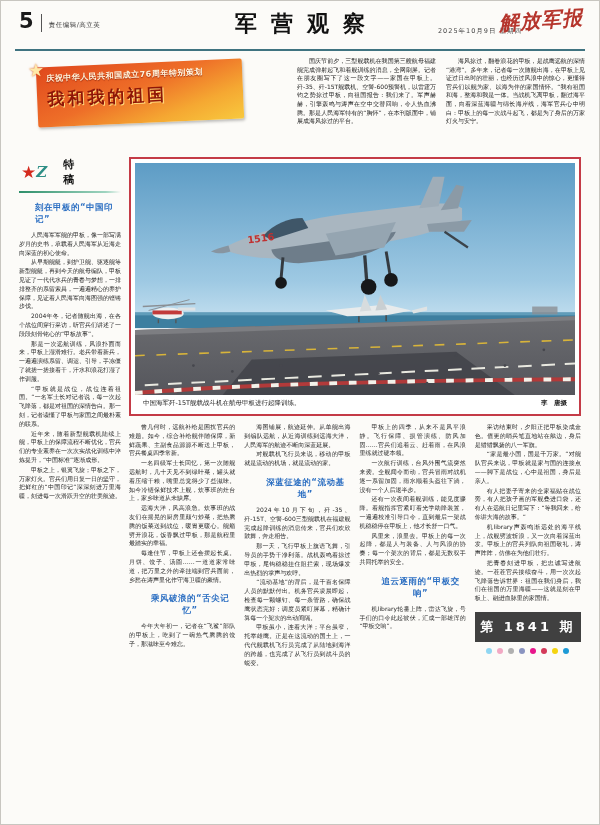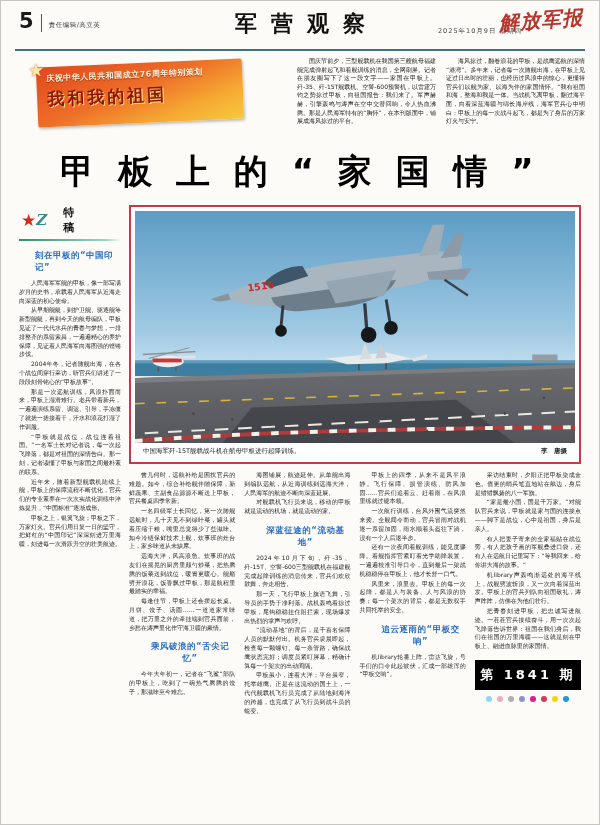--- a/index.html
+++ b/index.html
@@ -50,21 +50,21 @@
   .maincol { flex:1; min-width:0; }
   
   .photo-frame { border:2px solid #c43b47; background:#fff; padding:4px; }
   .photo-frame svg { display:block; width:100%; height:232px; }
   .caption-row { display:flex; justify-content:space-between; align-items:baseline; padding:4px 8px 2px 8px; }
   .caption { font-size:6.5px; color:#222; }
   .credit { font-size:6.5px; color:#222; font-weight:bold; }
   
   .cols4 { display:flex; gap:9px; margin-top:7px; }
   .cols4 .bodycol { flex:1; min-width:0; }
-  .issue-box { margin-top:9px; background:#000000; color:#fff; text-align:center; font-size:13px; font-weight:900; letter-spacing:3px; padding:6px 0; }
+  .issue-box { margin-top:9px; background:#404040; color:#fff; text-align:center; font-size:13px; font-weight:900; letter-spacing:3px; padding:6px 0; }
   .dots { display:flex; gap:5px; justify-content:center; margin-top:6px; }
   .dot { width:6px; height:6px; border-radius:50%; }
 </style>
 </head>
 <body>
 
 <div class="page">
 
   <div class="hdr">
     <div class="hdr-left">
@@ -85,21 +85,20 @@
       <span class="banner-star">★</span>
       <div class="banner-l1">庆祝中华人民共和国成立76周年特别策划</div>
       <div class="banner-l2">我和我的祖国</div>
     </div>
     <div class="lead">
       <p>国庆节前夕，三型舰载机在我国第三艘航母福建舰完成弹射起飞和着舰训练的消息，全网刷屏。记者在朋友圈写下了这一段文字——家国在甲板上。歼-35、歼-15T舰载机、空警-600预警机，以雷霆万钧之势掠过甲板，向祖国报告：我们来了。军声赫赫，引擎轰鸣与涛声在空中交替回响，令人热血沸腾。那是人民海军特有的“胸怀”，在本刊版面中，铺展成海风掠过的平台。</p>
       <p>海风掠过，翻卷浪花的甲板，是战鹰远航的深情“港湾”。多年来，记者每一次随舰出海，在甲板上见证过日出时的壮丽，也经历过风浪中的惊心，更懂得官兵们以舰为家、以海为伴的家国情怀。“我有祖国和海，整海和我是一体。当战机飞离甲板，翻过海平面，向着深蓝海疆与绵长海岸线，海军官兵心中明白：甲板上的每一次战斗起飞，都是为了身后的万家灯火与安宁。</p>
     </div>
   </div>
 
-  <h1 class="headline">甲 板 上 的 “ 家 国 情 ”</h1>
 
   <div class="content">
 
     <aside class="leftcol bodycol">
       <div class="logo-row">
         <span class="star-ico">★</span>
         <span class="z-swoosh">Z</span>
         <span class="feature-label">特　稿</span>
       </div>
       <div class="feature-rule"></div>

